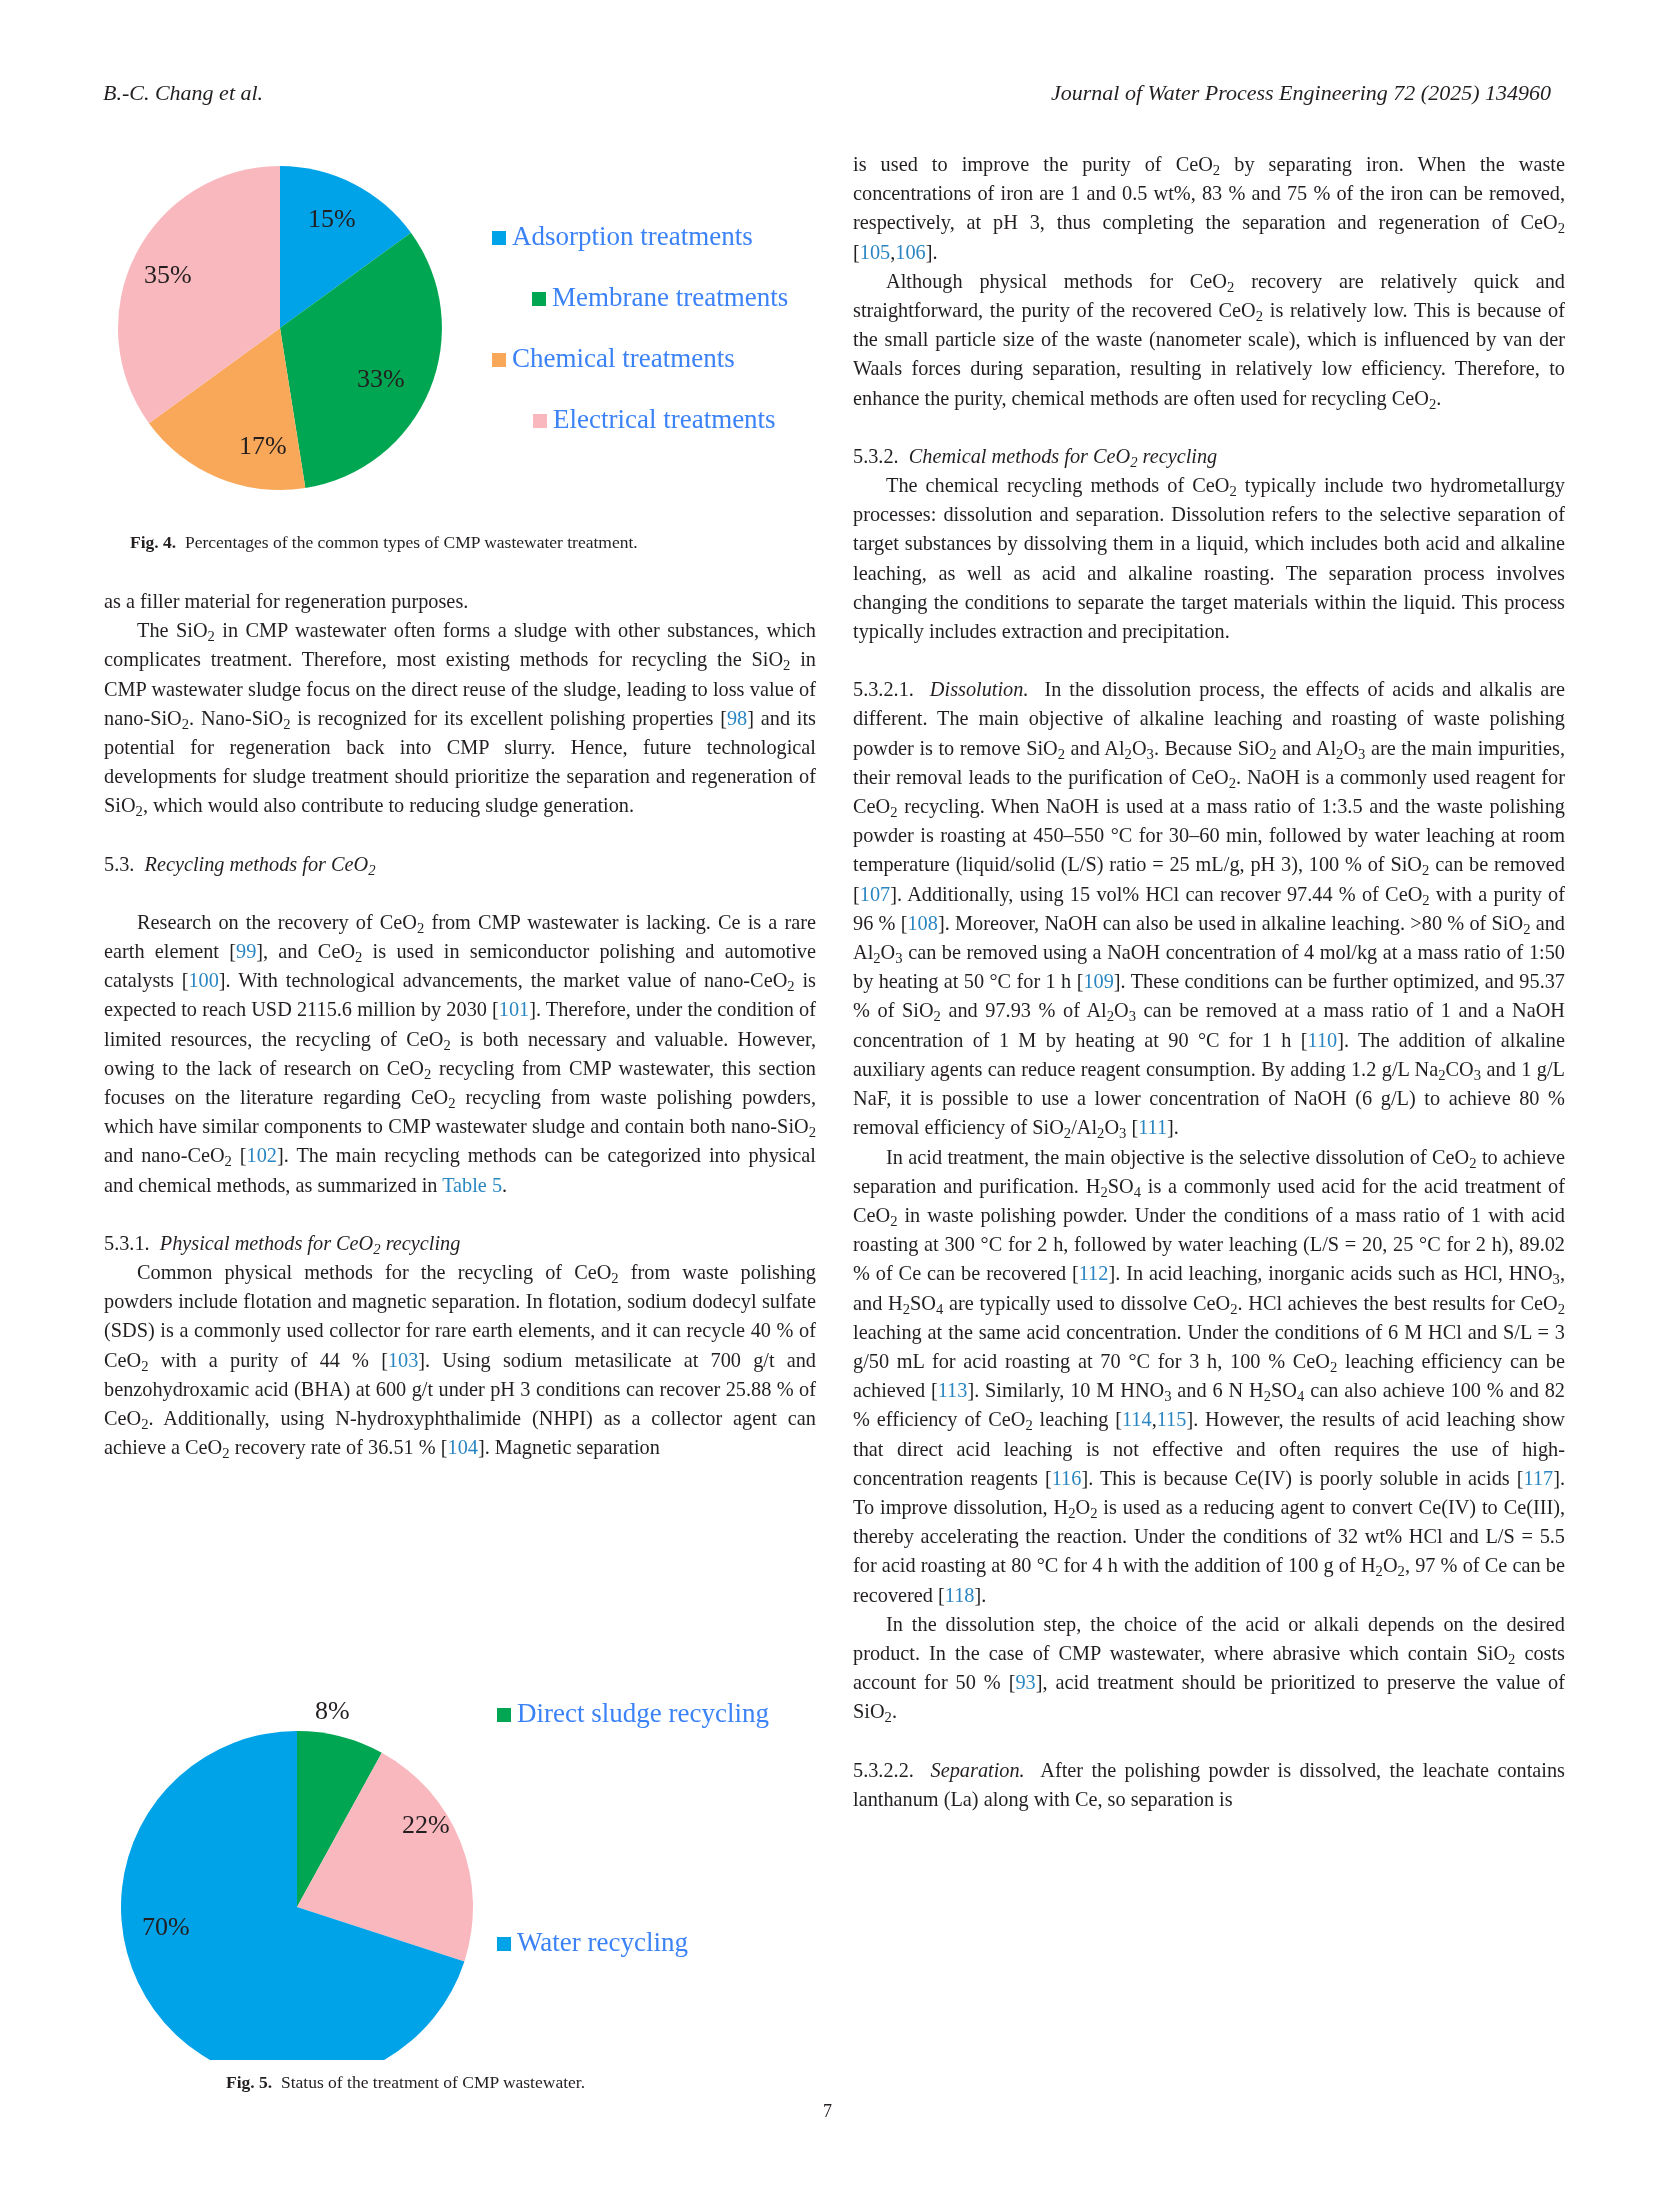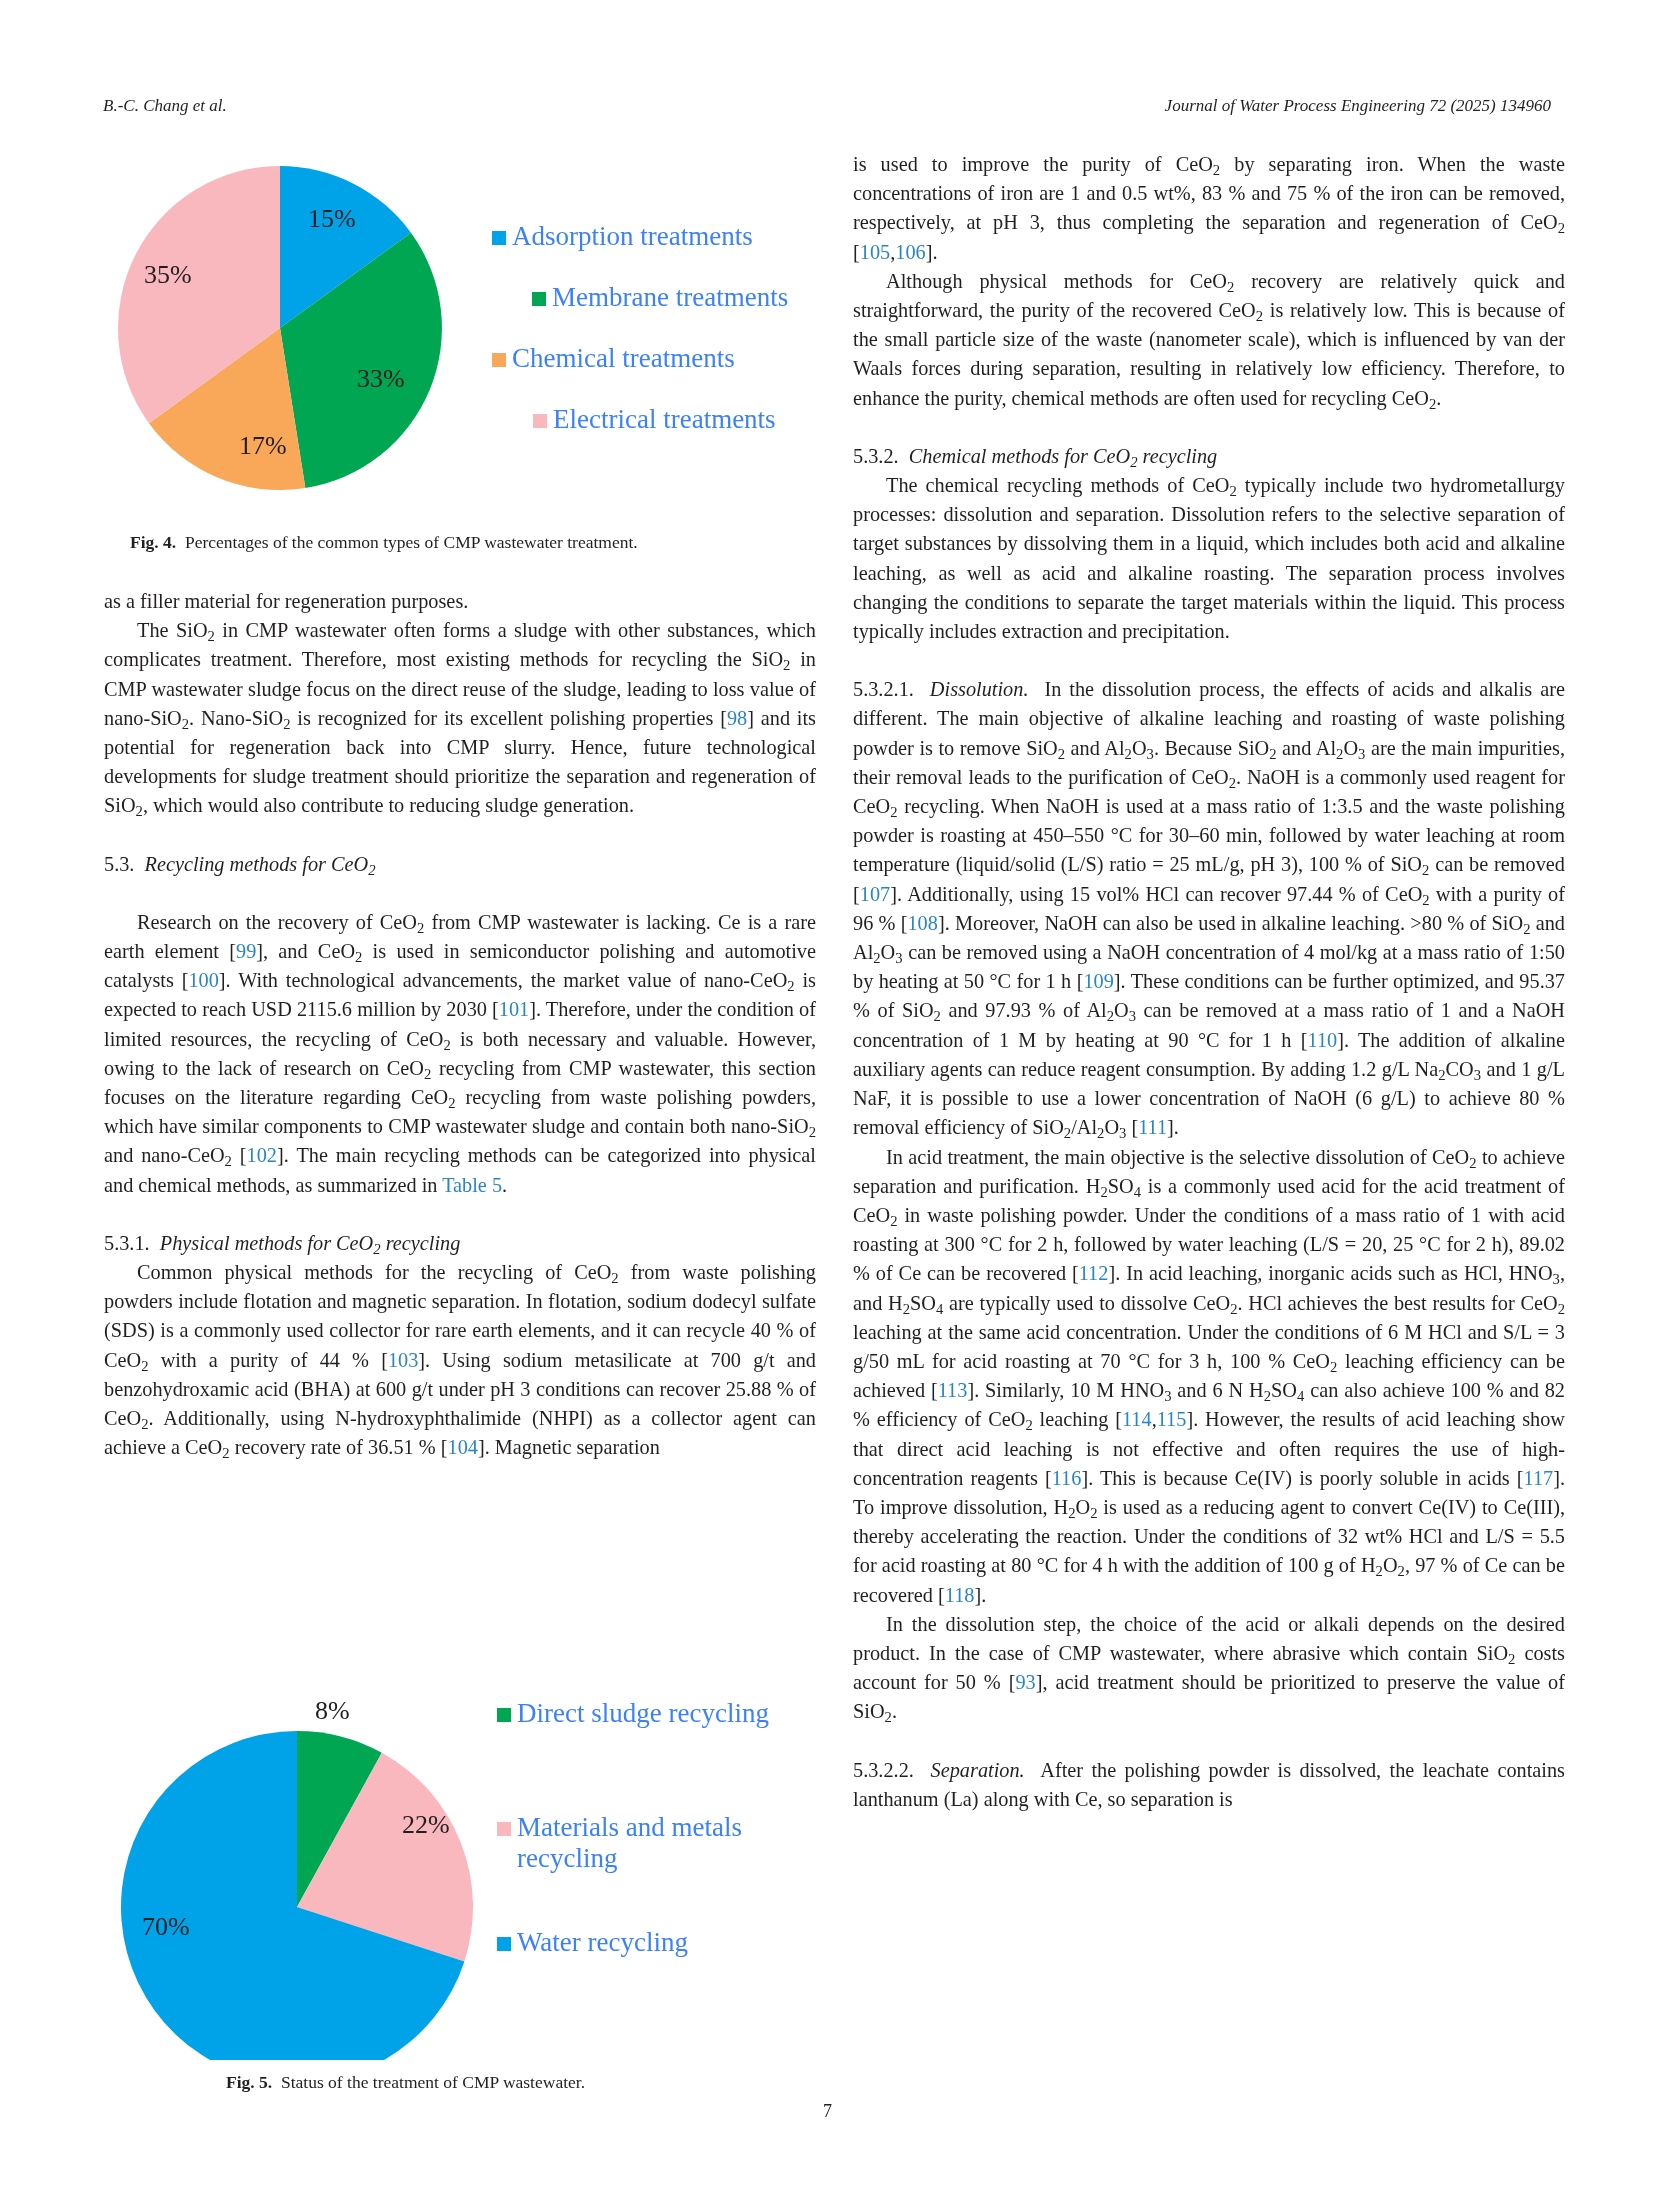--- a/index.html
+++ b/index.html
@@ -1,18 +1,18 @@
 <!DOCTYPE html>
 <html><head>
 <meta charset="utf-8">
 <style>
   html, body { margin:0; padding:0; background:#ffffff; }
   body { width:1654px; height:2205px; position:relative; overflow:hidden;
          font-family:"Liberation Serif","DejaVu Serif",serif; color:#231f20; }
-  .hdr { position:absolute; top:96px; font-size:17px; font-style:italic; }
+  .hdr { position:absolute; top:80px; font-size:22px; font-style:italic; }
   .hdr.left { left:103px; }
   .hdr.right { right:103px; }
   .col { position:absolute; width:712px; font-size:20.3px; line-height:29.2px; text-align:justify; }
   .col.left { left:104px; }
   .col.right { left:853px; }
   .p { margin:0; text-indent:0; }
   .p.ind { text-indent:33px; }
   .sec { font-style:italic; margin:0; }
   .ref { color:#2a86c2; }
   sub { font-size:0.72em; line-height:0; vertical-align:-0.28em; }
@@ -90,27 +90,20 @@
     </g>
   </svg>
   <div class="plabel" style="left:215px;top:36px;">8%</div>
   <div class="plabel" style="left:302px;top:150px;">22%</div>
   <div class="plabel" style="left:42px;top:252px;">70%</div>
 
   <div class="legend-item" style="left:397px;top:38px;">
     <span class="sw" style="background:#00A651;"></span>
     <span>Direct sludge recycling</span>
   </div>
-  <div class="legend-item" style="left:397px;top:152px;">
-    <span class="sw" style="background:#F8B8BE;"></span>
-    <span style="display:flex;flex-direction:column;">
-      <span>Materials and metals</span>
-      <span>recycling</span>
-    </span>
-  </div>
   <div class="legend-item" style="left:397px;top:267px;">
     <span class="sw" style="background:#00A2E8;"></span>
     <span>Water recycling</span>
   </div>
 </div>
 <div class="cap" style="left:226px;top:2072px;">
   <b>Fig. 5.</b>&nbsp;
   <span>Status of the treatment of CMP wastewater.</span>
 </div>
 

